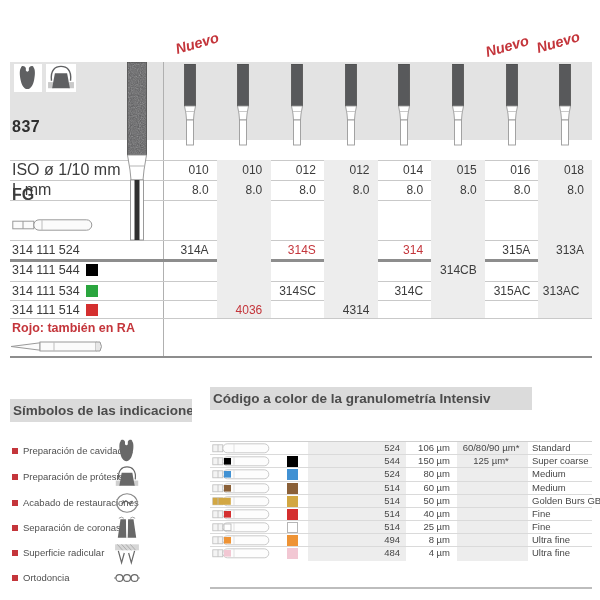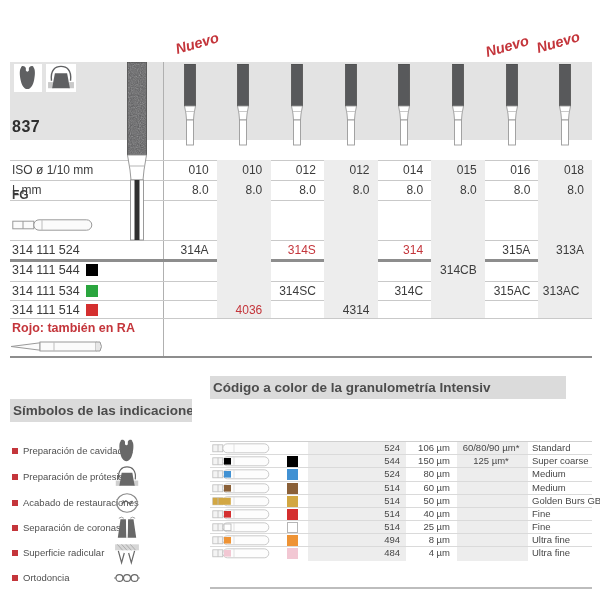--- a/index.html
+++ b/index.html
@@ -11,21 +11,21 @@
   .abs{position:absolute;}
   
   .band{left:10px;top:62px;width:582px;height:78px;background:#e3e3e3;}
   .iconbox{background:#ffffff;}
   .product-code{left:12px;top:118px;font-size:16px;font-weight:bold;color:#2f2f2f;letter-spacing:.5px;}
   .vline{left:163px;top:62px;width:1px;height:294px;background:#b0b0b0;}
   .hline{left:10px;width:582px;height:1px;background:#c9c9c9;}
   .hline-thick{left:10px;width:582px;height:3px;background:#8d8d8d;}
   .stripe{top:160px;height:158px;width:54px;background:#ededed;}
   .nuevo{font-size:14.5px;font-weight:bold;font-style:italic;transform:rotate(-16deg);transform-origin:left bottom;white-space:nowrap;}
-  .rowlabel{left:12px;font-size:12px;height:18px;line-height:18px;white-space:nowrap;}
+  .rowlabel{left:12px;font-size:16px;height:18px;line-height:18px;white-space:nowrap;}
   .rowlabel.bold{font-weight:bold;}
   .cellv{height:18px;line-height:18px;font-size:12px;text-align:right;padding-right:8px;box-sizing:border-box;}
   .ordercode{left:12px;font-size:12.5px;height:19px;line-height:19px;white-space:nowrap;}
   .sq{width:12px;height:12px;}
   .note-red{left:12px;top:321px;font-size:12.5px;font-weight:bold;}
   
   .panel-title{height:23px;line-height:23px;background:#dbdbdb;font-size:13.5px;font-weight:bold;color:#4c4c4c;padding-left:3px;box-sizing:border-box;white-space:nowrap;overflow:hidden;}
   .sym-item{left:10px;width:190px;height:26px;}
   .sym-bullet{left:2px;top:10px;width:6px;height:6px;}
   .sym-label{left:13px;top:0;height:26px;line-height:26px;font-size:9.5px;color:#4f4f4f;white-space:nowrap;}
@@ -178,21 +178,21 @@
         <svg width="26" height="26" viewBox="0 0 24 24">
           <line x1="0" y1="12" x2="24" y2="12" stroke="#8a8a8a" stroke-width="1"></line>
           <circle cx="5" cy="12" r="3.2" fill="#ffffff" stroke="#686868" stroke-width="1.1"></circle>
           <circle cx="12" cy="12" r="3.2" fill="#ffffff" stroke="#686868" stroke-width="1.1"></circle>
           <circle cx="19" cy="12" r="3.2" fill="#ffffff" stroke="#686868" stroke-width="1.1"></circle>
         </svg>
       </div>
     </div>
   </div>
 
-<div class="abs panel-title" style="left:210px;top:376px;width:356px;">Código a color de la granulometría Intensiv</div>
+<div class="abs panel-title" style="left:210px;top:387px;width:322px;">Código a color de la granulometría Intensiv</div>
 <div class="abs grit-table" id="grit-table">
     <div class="grit-row">
       <div class="abs" style="left: 2px; top: 1px;">
         <svg width="58" height="11" viewBox="0 0 58 11">
           <rect x="0.8" y="1.8" width="10" height="7" fill="#f4f4f4" stroke="#bdbdbd" stroke-width="0.8"></rect>
           <rect x="10.8" y="0.8" width="46" height="9" rx="4.5" fill="#fdfdfd" stroke="#bdbdbd" stroke-width="0.8"></rect>
           <line x1="6" y1="1.8" x2="6" y2="8.8" stroke="#bdbdbd" stroke-width="0.8"></line>
           <line x1="22" y1="0.8" x2="22" y2="9.8" stroke="#d9d9d9" stroke-width="0.8"></line>
         </svg>
       </div>

